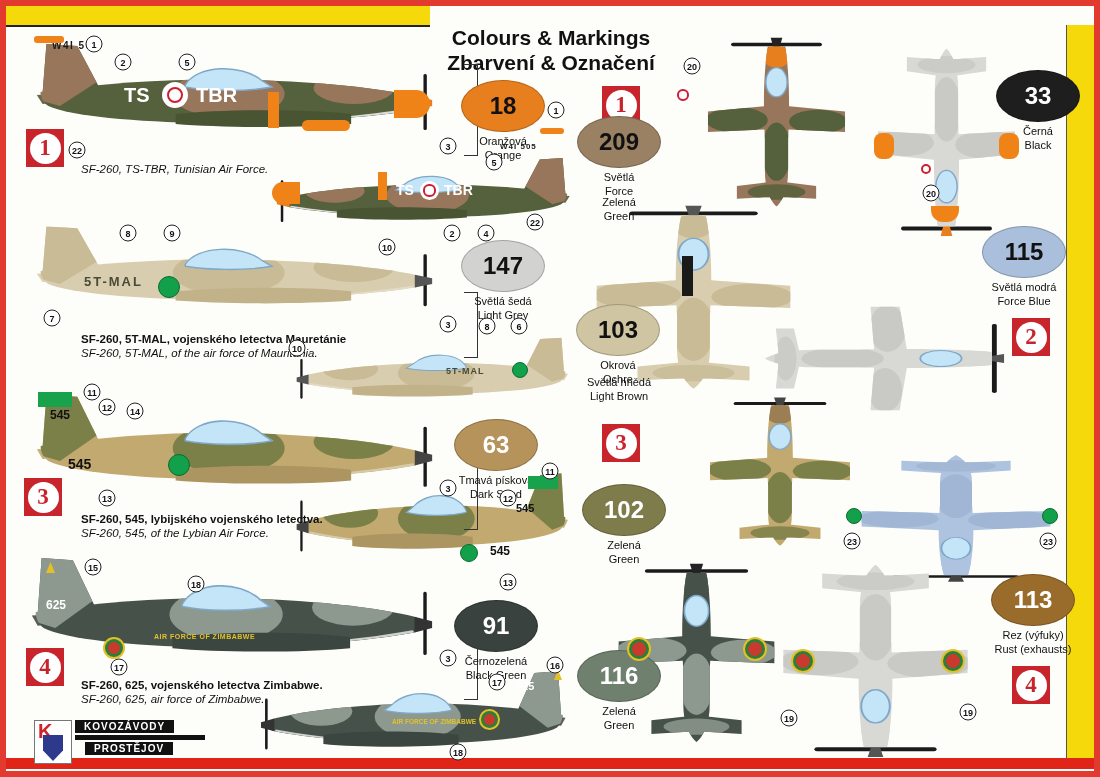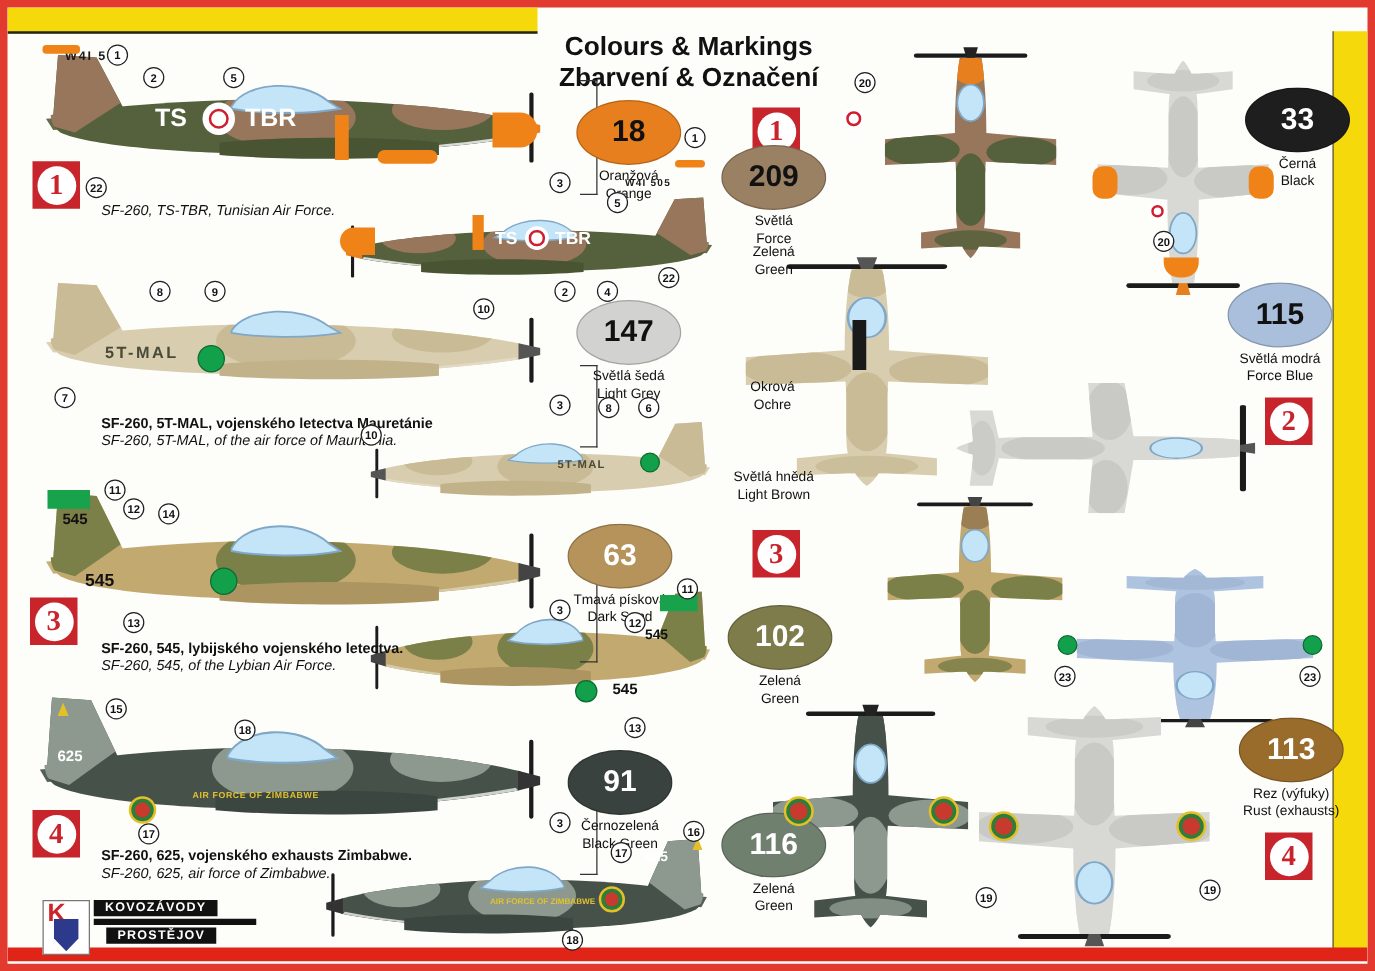--- a/index.html
+++ b/index.html
@@ -281,21 +281,21 @@
   </div>
   <div class="caption" style="left:75px;top:326px">
     <div class="cz">SF-260, 5T-MAL, vojenského letectva Mauretánie</div>
     <div class="en">SF-260, 5T-MAL, of the air force of Mauritania.</div>
   </div>
   <div class="caption" style="left:75px;top:506px">
     <div class="cz">SF-260, 545, lybijského vojenského letectva.</div>
     <div class="en">SF-260, 545, of the Lybian Air Force.</div>
   </div>
   <div class="caption" style="left:75px;top:672px">
-    <div class="cz">SF-260, 625, vojenského exhausts Zimbabwe.</div>
+    <div class="cz">SF-260, 625, vojenského letectva Zimbabwe.</div>
     <div class="en">SF-260, 625, air force of Zimbabwe.</div>
   </div>
 
   
   <div data-repeat="swatches">
     
   
       <div class="swatch" style="left: 442px; top: 74px; --c: #E87F1E; --tc: #111111;">
         <div class="oval">
           <span class="num">18</span>
@@ -319,20 +319,23 @@
     
       <div class="swatch" style="left: 442px; top: 234px; --c: #D2D2D0; --tc: #111111;">
         <div class="oval">
           <span class="num">147</span>
         </div>
         <div class="nm">Světlá šedá</div>
         <div class="nm">Light Grey</div>
       </div>
     
       <div class="swatch" style="left: 557px; top: 298px; --c: #CFC5A2; --tc: #111111;">
+        <div class="oval">
+          <span class="num">103</span>
+        </div>
         <div class="nm">Okrová</div>
         <div class="nm">Ochre</div>
       </div>
     
       <div class="swatch" style="left: 558px; top: 370px; --c: #C8B186; --tc: #111111;">
         <div class="nm">Světlá hnědá</div>
         <div class="nm">Light Brown</div>
       </div>
     
       <div class="swatch" style="left: 435px; top: 413px; --c: #B5935B; --tc: #ffffff;">

